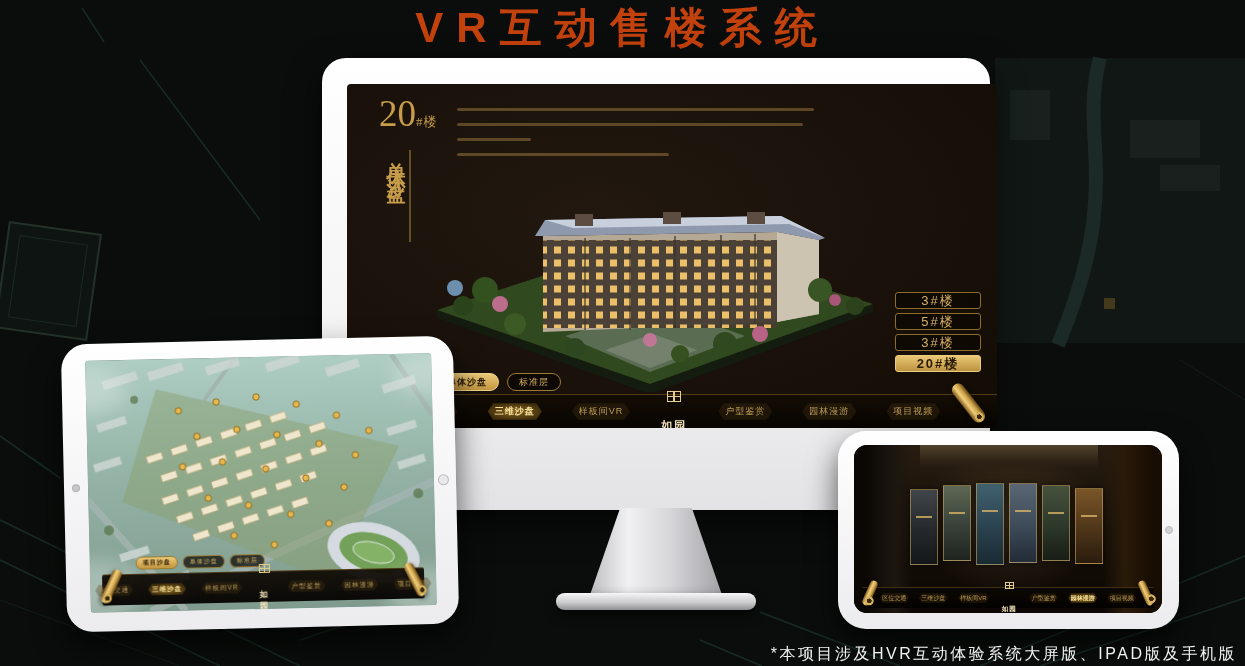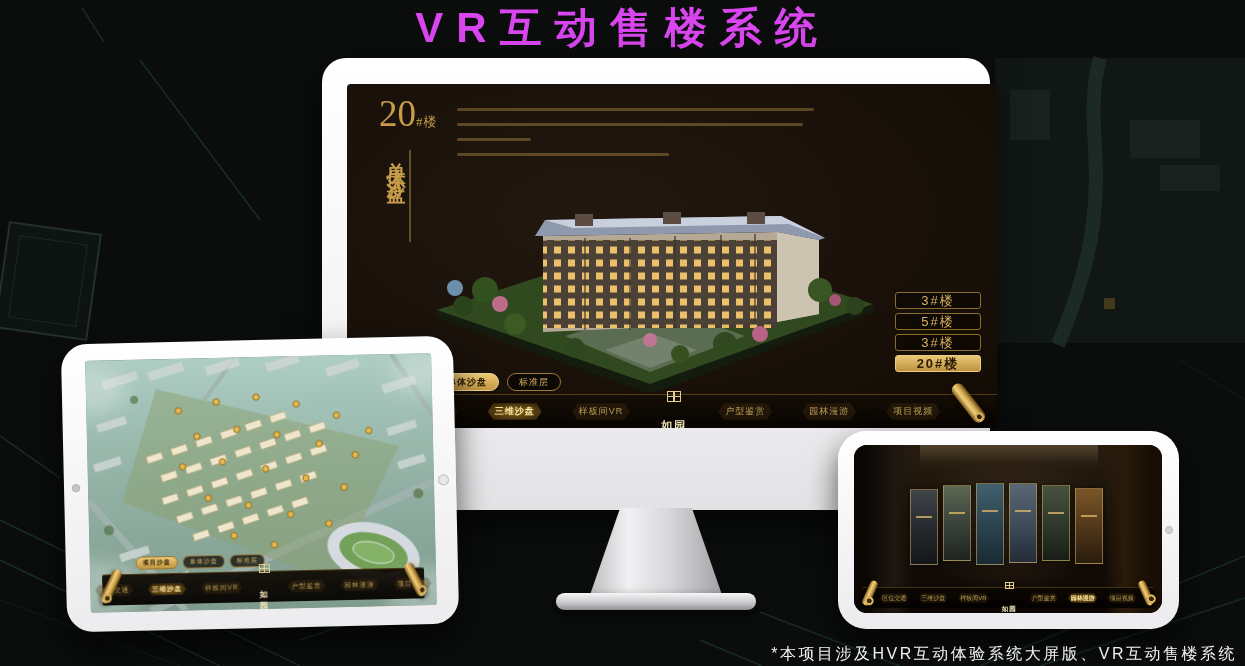--- a/index.html
+++ b/index.html
@@ -2,21 +2,21 @@
 <html><head>
 <meta charset="utf-8">
 <style>
   html,body{margin:0;padding:0;background:#000;}
   .canvas{position:relative;width:1245px;height:666px;background:#0a0d0b;overflow:hidden;
           font-family:"Liberation Sans",sans-serif;}
   
   .bg-art{position:absolute;inset:0;}
   
   .title{position:absolute;top:0;left:0;right:0;text-align:center;font-size:42px;font-weight:bold;
-         color:#d946ef;letter-spacing:13px;line-height:56px;}
+         color:#c2410c;letter-spacing:13px;line-height:56px;}
   
   .monitor-frame{position:absolute;left:322px;top:58px;width:668px;height:452px;
     background:linear-gradient(180deg,#ffffff 0%,#f5f5f6 55%,#e3e3e6 100%);
     border-radius:24px;box-shadow:0 14px 34px rgba(0,0,0,.6);}
   .monitor-screen{position:absolute;left:25px;top:26px;width:618px;height:344px;border-radius:4px;overflow:hidden;
     background:radial-gradient(130% 130% at 38% 38%,#221810 0%,#140d06 60%,#0a0502 100%);padding-left:32px;}
   .monitor-stand{position:absolute;left:578px;top:508px;width:156px;height:90px;
     background:linear-gradient(90deg,#aeaeb1 0%,#f1f1f3 32%,#d8d8db 58%,#98989c 100%);
     clip-path:polygon(27% 0,73% 0,93% 100%,7% 100%);}
   .monitor-base{position:absolute;left:556px;top:593px;width:200px;height:17px;border-radius:9px/8px;
@@ -420,14 +420,14 @@
           <div class="nav-item">户型鉴赏</div>
           <div class="nav-item active">园林漫游</div>
           <div class="nav-item">项目视频</div>
         </div>
         <div class="scroll-icon ph-scroll left"></div>
         <div class="scroll-icon ph-scroll right"></div>
       </div>
     </div>
   </div>
 
-  <div class="footnote">*本项目涉及HVR互动体验系统大屏版、VR互动售楼系统</div>
+  <div class="footnote">*本项目涉及HVR互动体验系统大屏版、IPAD版及手机版</div>
 </div>
 
 </body></html>

